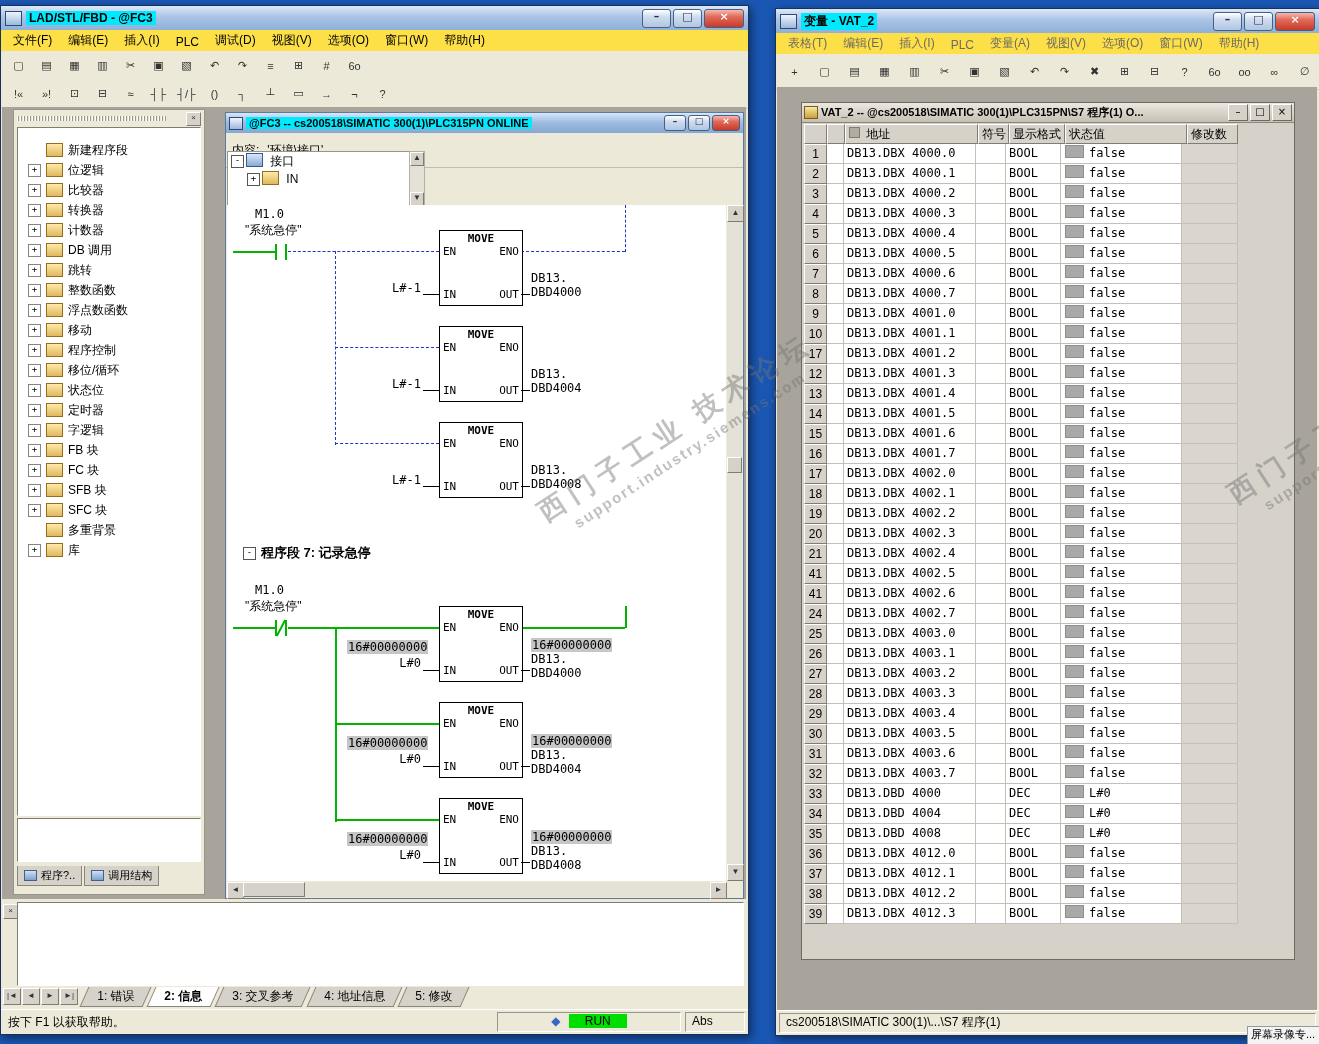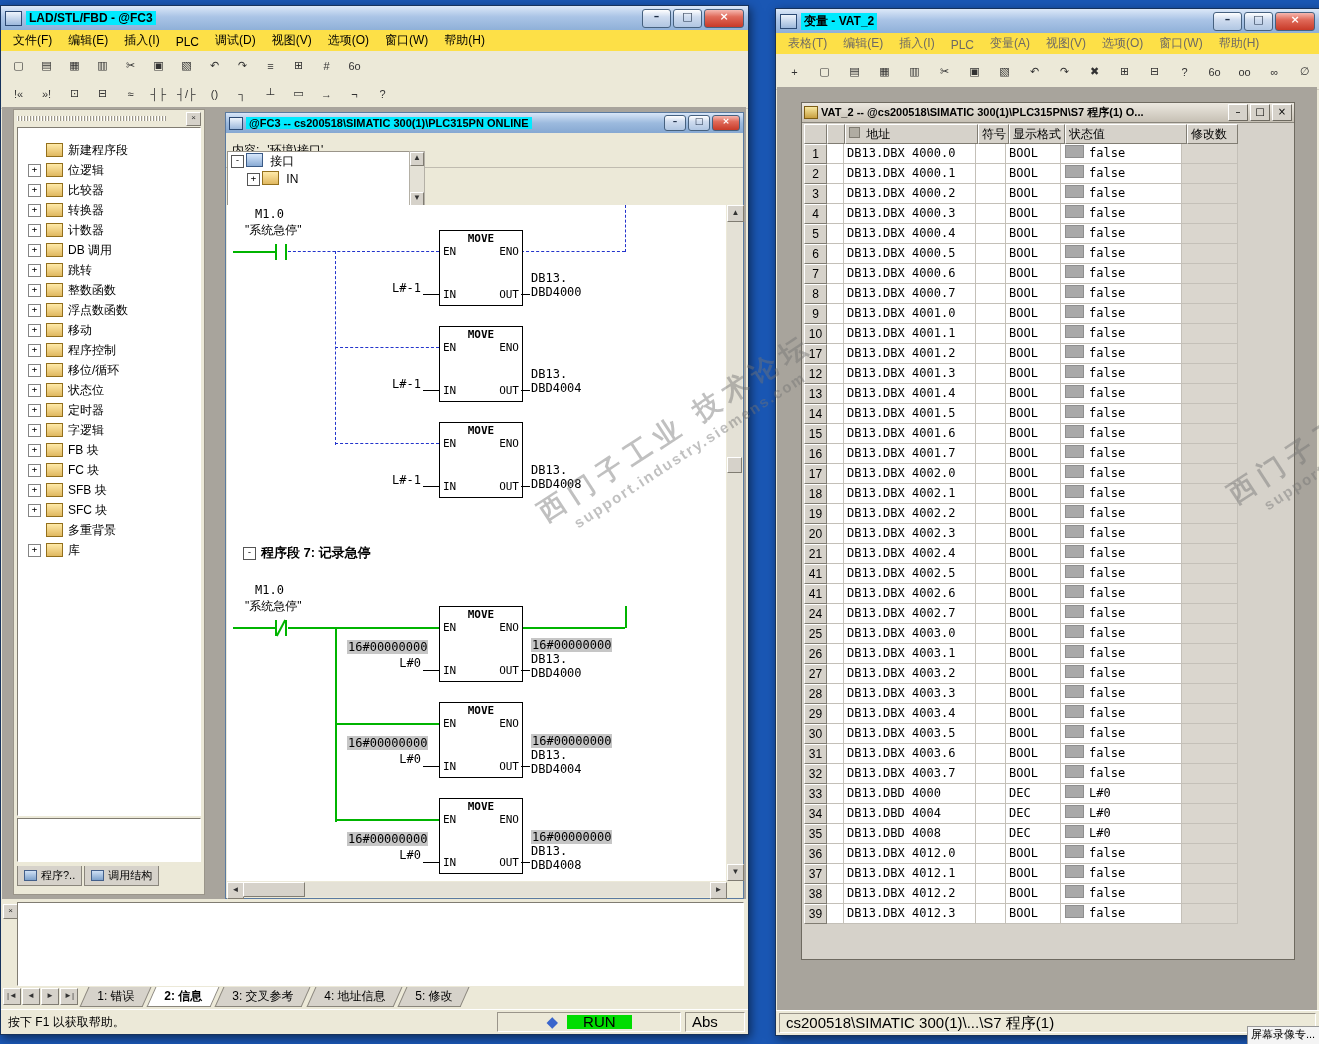--- a/index.html
+++ b/index.html
@@ -65,21 +65,21 @@
   .thumb{position:absolute;background:#d6d2ca;border:1px solid;border-color:#fff #807c72 #807c72 #fff}
   
   .btab{display:inline-block;transform:skewX(-24deg);background:#d6d2ca;border:1px solid #8a867c;border-top:none;
         padding:1px 12px;margin-right:4px;font-size:12px}
   .btab.active{background:#fff;font-weight:bold}
   .btab-t{display:inline-block;transform:skewX(24deg)}
   
   .statusbar{position:absolute;left:0;right:0;bottom:0;height:24px;background:#ece9d8;border-top:1px solid #fff;
              display:flex;align-items:center;padding:0 3px;gap:4px}
   .sseg{border:1px solid;border-color:#9a958a #fff #fff #9a958a;height:18px;line-height:17px;padding:0 6px;
-        font-size:15px;white-space:nowrap}
+        font-size:12px;white-space:nowrap}
   .runbox{background:#00dd00;padding:0 16px;margin-left:5px;display:inline-block;height:14px;line-height:14px}
   
   .vrow{display:flex;height:20px;line-height:19px;font-size:12px}
   .vc{border-right:1px solid #c4c0b8;border-bottom:1px solid #c4c0b8;background:#fff;overflow:hidden;
       padding-left:3px;font-family:"DejaVu Sans Mono","Liberation Mono",monospace}
   .vh{background:#d6d2ca;border:1px solid;border-color:#fff #807c72 #807c72 #fff;font-family:"Liberation Sans",sans-serif;
       padding-left:3px;overflow:hidden}
   .c-num{width:21px;flex:none;text-align:center;padding-left:0;background:#d6d2ca;border:1px solid;
          border-color:#fff #807c72 #807c72 #fff;font-family:"Liberation Sans",sans-serif}
   .c-mark{width:13px;flex:none}

